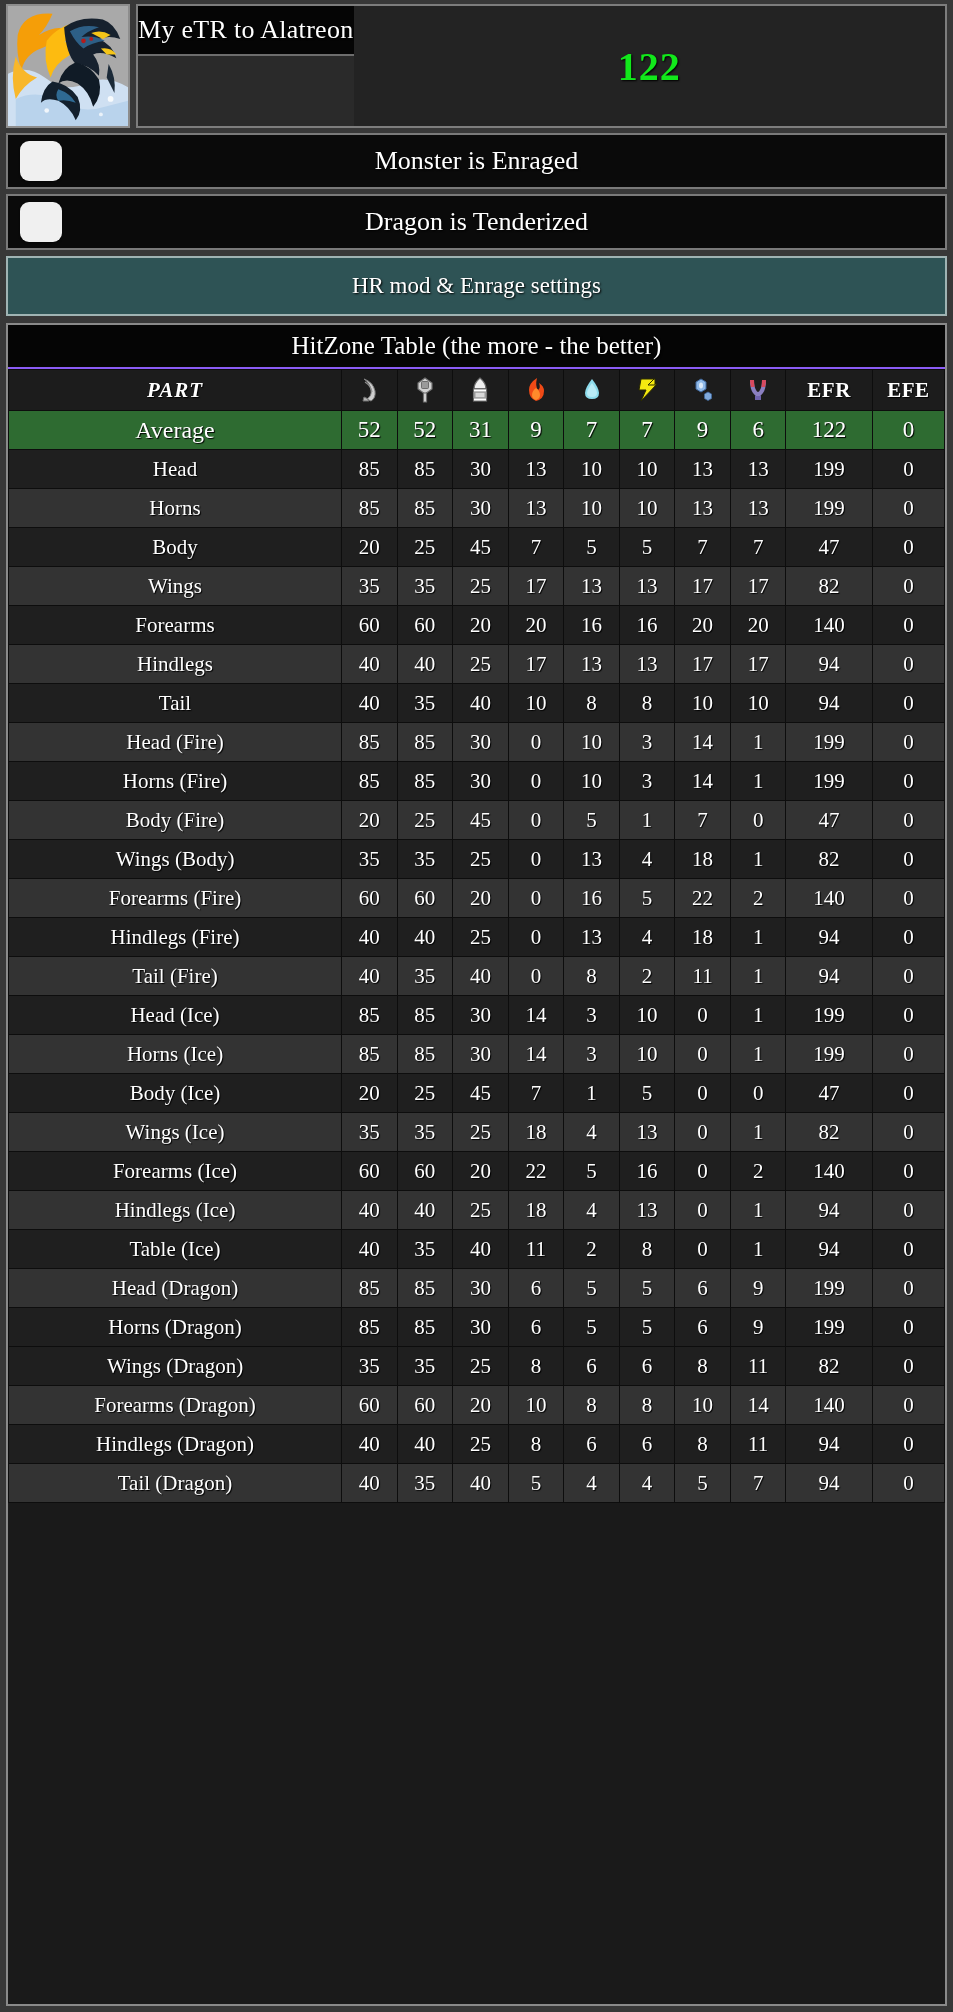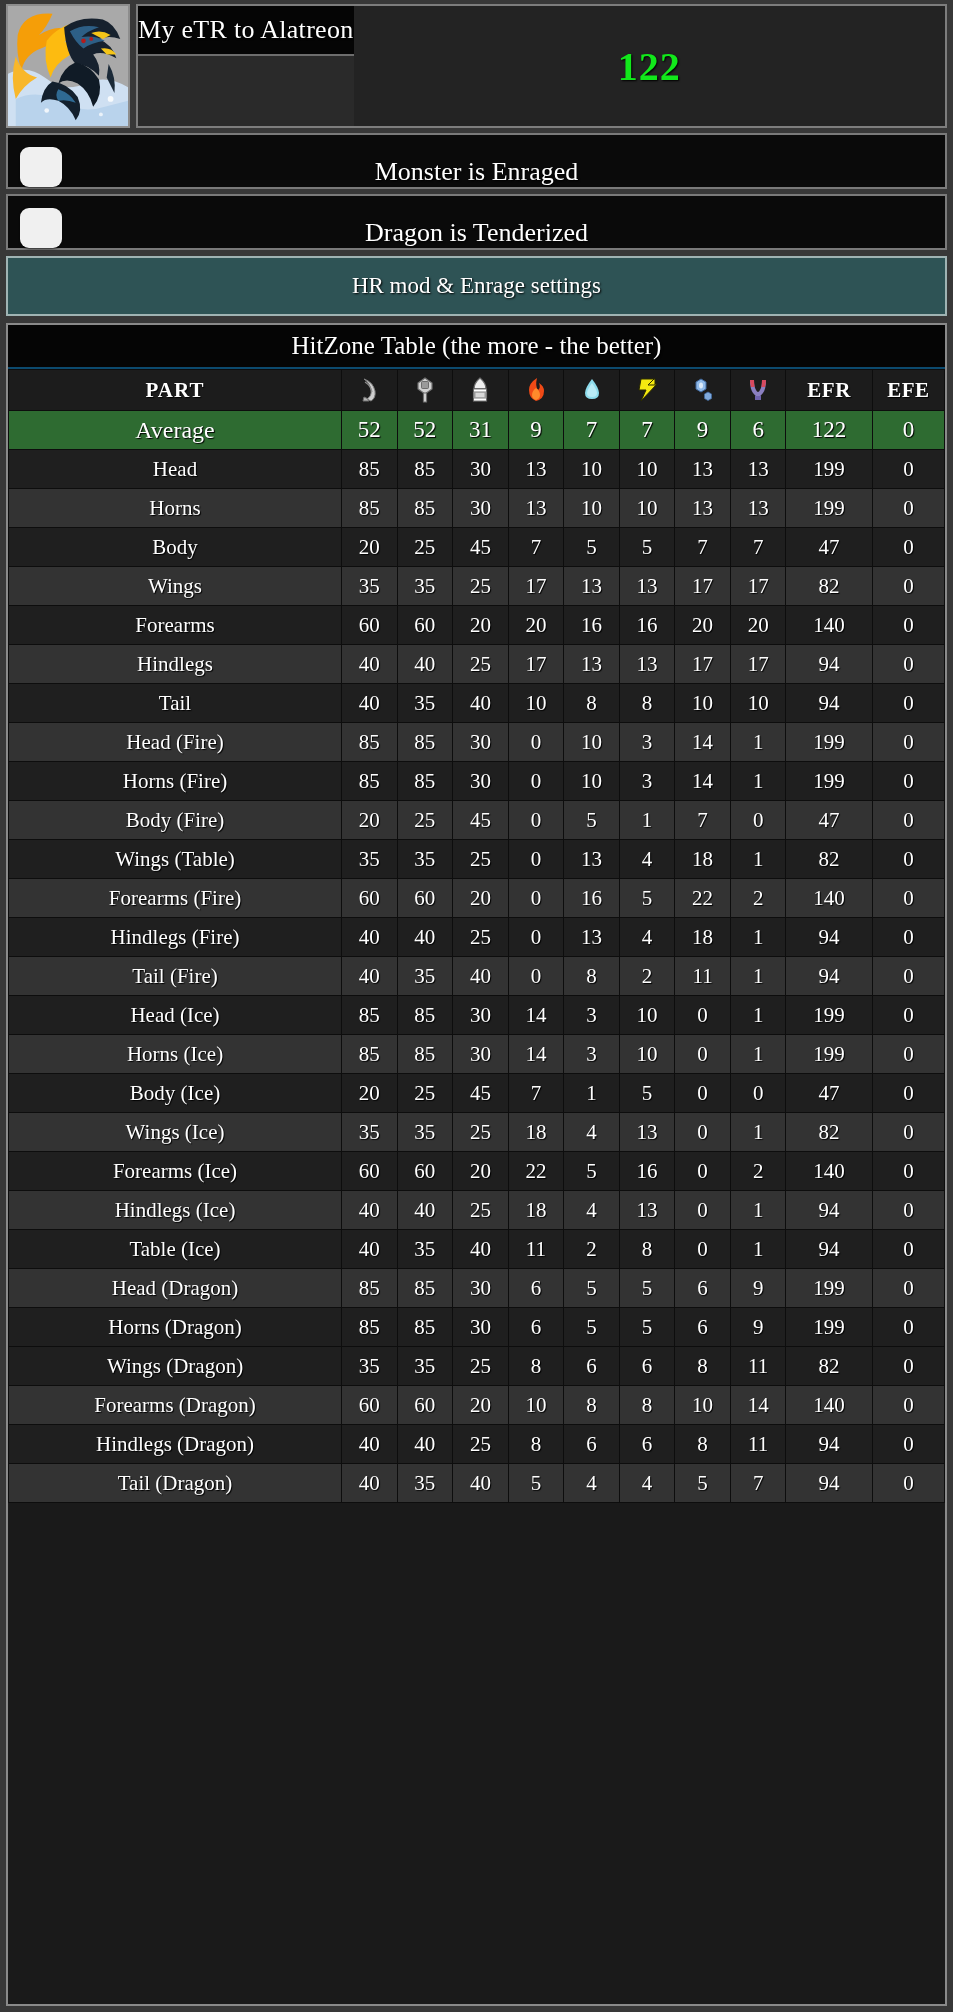--- a/index.html
+++ b/index.html
@@ -78,21 +78,21 @@
     text-shadow: 1px 1px 2px #000;
   }
 
   
   .toggle-row {
     height: 56px;
     border: 2px solid #7a7a7a;
     box-sizing: border-box;
     background: #0a0a0a;
     display: flex;
-    align-items: flex-end;
+    align-items: center;
     position: relative;
     flex: 0 0 auto;
   }
   .checkbox {
     width: 42px;
     height: 40px;
     margin-left: 12px;
     background: #f0f0f0;
     border-radius: 9px;
     flex: 0 0 auto;
@@ -137,21 +137,21 @@
   }
   .table-title {
     height: 42px;
     background: #050505;
     color: #ffffff;
     display: flex;
     align-items: center;
     justify-content: center;
     font-size: 25px;
     text-shadow: 1px 1px 2px #000;
-    border-bottom: 2px solid #0c4a6e;
+    border-bottom: 2px solid #8b5cf6;
     flex: 0 0 auto;
   }
   table.hz {
     border-collapse: separate;
     border-spacing: 1px;
     width: 100%;
     table-layout: fixed;
     background: #0d0d0d;
   }
   table.hz th, table.hz td {
@@ -171,21 +171,21 @@
   col.c-part  { width: 280px; }
   col.c-el    { width: 46px; }
   col.c-efr   { width: 72px; }
   col.c-efe   { width: 60px; }
 
   td.part, th.part {
     text-align: right;
     padding-right: 9px;
     font-size: 23px;
   }
-  th.part { font-size: 24px; letter-spacing: 1px; }
+  th.part { font-size: 24px; letter-spacing: 1px; font-style: italic; }
   th.efr, th.efe { font-size: 23px; letter-spacing: .5px; }
 
   tr.row-alt td { background: #333333; }
   tr.row-avg td {
     background: #2e6b31;
     font-size: 23px;
   }
   tr.row-avg td.part { font-size: 24px; }
 
   .icon-cell { line-height: 0; }
@@ -470,21 +470,21 @@
             <td>45</td>
             <td>0</td>
             <td>5</td>
             <td>1</td>
             <td>7</td>
             <td>0</td>
             <td>47</td>
             <td>0</td>
           </tr>
           <tr>
-            <td class="part">Wings (Table)</td>
+            <td class="part">Wings (Body)</td>
             <td>35</td>
             <td>35</td>
             <td>25</td>
             <td>0</td>
             <td>13</td>
             <td>4</td>
             <td>18</td>
             <td>1</td>
             <td>82</td>
             <td>0</td>

